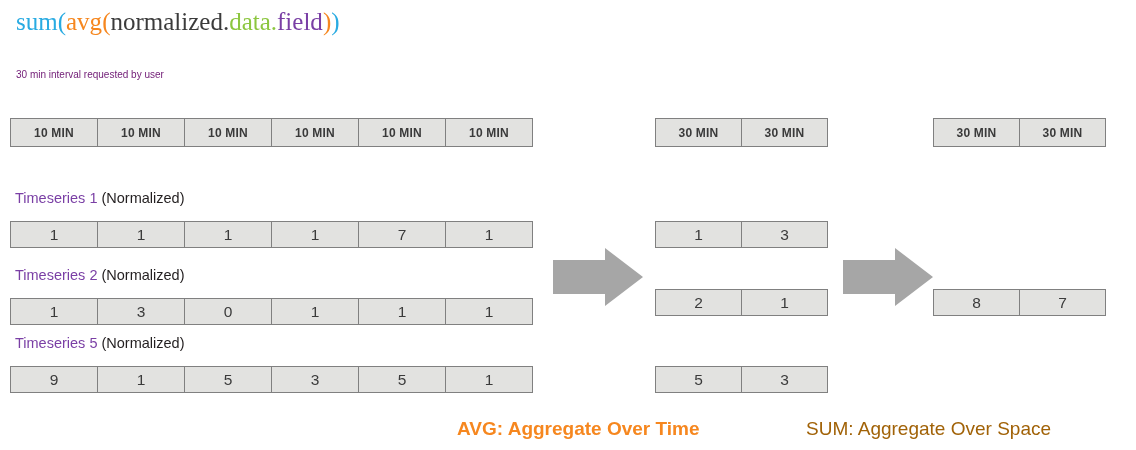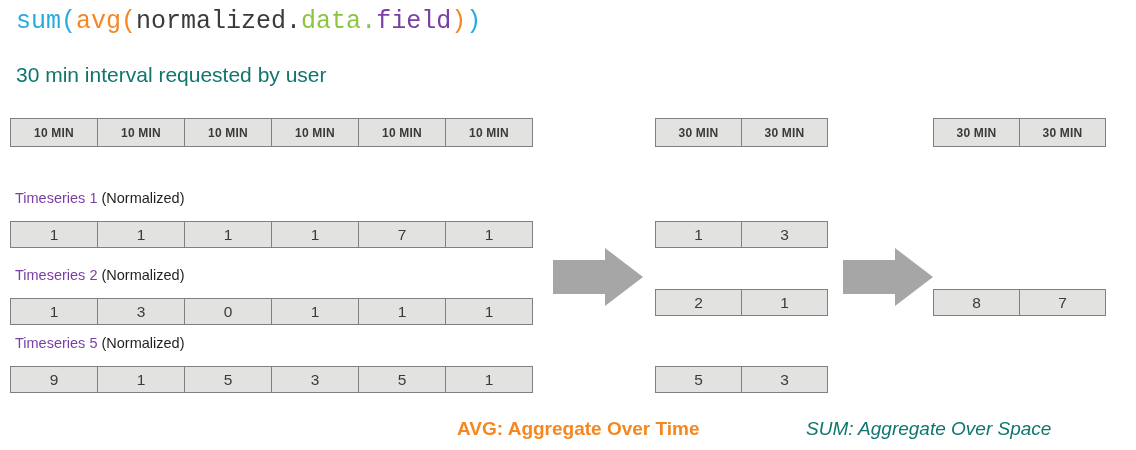--- a/index.html
+++ b/index.html
@@ -20,28 +20,28 @@
   #query-expression {
     position: absolute;
     left: 16px;
     top: 6px;
     font-family: "Liberation Mono", monospace;
     font-size: 25px;
     letter-spacing: 0px;
     white-space: pre;
     line-height: 32px;
   }
-  #query-expression span { white-space: pre; }
+  #query-expression span { white-space: pre; font-family: Liberation Serif, serif; }
 
   #subtitle {
     position: absolute;
     left: 16px;
     top: 65px;
-    font-size: 21px;
-    color: #0f766e;
+    font-size: 10px;
+    color: #701a75;
     line-height: 20px;
   }
 
   
   .strip {
     position: absolute;
     display: flex;
     box-sizing: border-box;
   }
   .cell {
@@ -85,21 +85,21 @@
   }
 
   
   .bottom-caption {
     position: absolute;
     font-size: 19px;
     line-height: 24px;
     white-space: nowrap;
   }
   #caption-avg { color: #f6871f; font-weight: bold; }
-  #caption-sum { color: #0f766e; font-style: italic; }
+  #caption-sum { color: #a16207; }
 </style>
 </head>
 <body>
 
 <div id="query-expression"><span style="color: rgb(41, 171, 226);">sum</span><span style="color: rgb(41, 171, 226);">(</span><span style="color: rgb(246, 135, 31);">avg</span><span style="color: rgb(246, 135, 31);">(</span><span style="color: rgb(59, 59, 59);">normalized</span><span style="color: rgb(59, 59, 59);">.</span><span style="color: rgb(140, 198, 63);">data</span><span style="color: rgb(140, 198, 63);">.</span><span style="color: rgb(122, 63, 165);">field</span><span style="color: rgb(246, 135, 31);">)</span><span style="color: rgb(41, 171, 226);">)</span></div>
 
 <div id="subtitle">30 min interval requested by user</div>
 
 <div class="strip header" id="header-raw" style="left:10px; top:118px; width:527px; height:29px;">
   <div class="cell" style="width:88px;">10 MIN</div>

